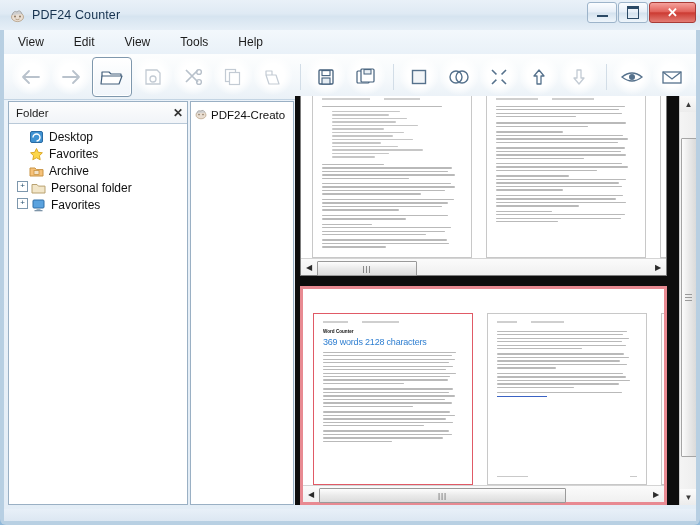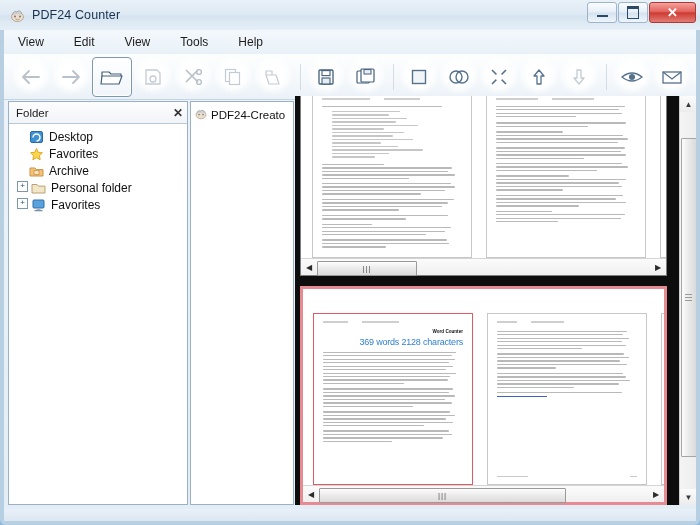--- a/index.html
+++ b/index.html
@@ -513,21 +513,21 @@
       <div class="hscroll">
         <div class="sb-arrow">◀</div>
         <div class="sb-track">
           <div class="sb-thumb" style="left:0;width:98px;">|||</div>
         </div>
         <div class="sb-arrow">▶</div>
       </div>
     </div>
 
     <div class="docpanel" id="panel-sel">
-      <div class="pagestrip" style="position:absolute;left:0;top:20px;right:0;bottom:17px;text-align:right;">
+      <div class="pagestrip" style="position:absolute;left:0;top:20px;right:0;bottom:17px;">
 
         <div class="page selected" style="left:10px;top:4px;width:160px;height:172px;">
           <div class="pbody">
             <div class="phdr-line">
                 <i style="width:18%"></i>
                 <i style="width:26%"></i>
               </div>
             <div class="wc-title">Word Counter</div>
             <div class="wc-big">369 words 2128 characters</div>
             <div class="para">

